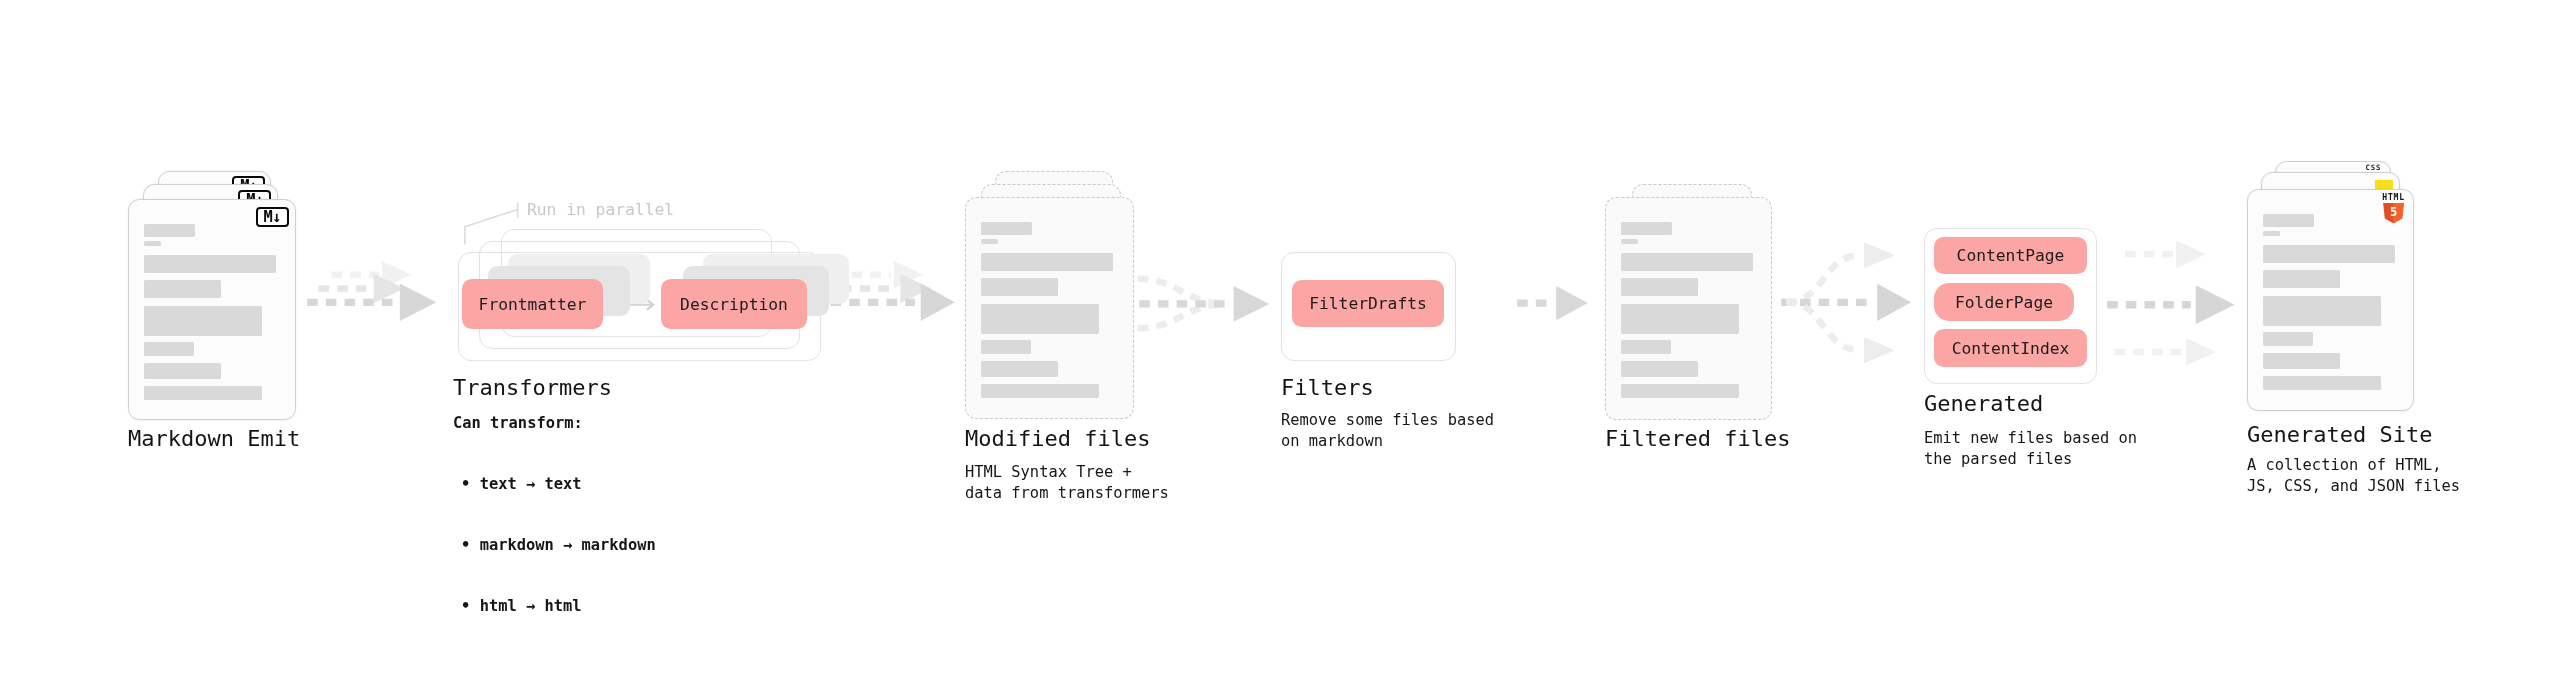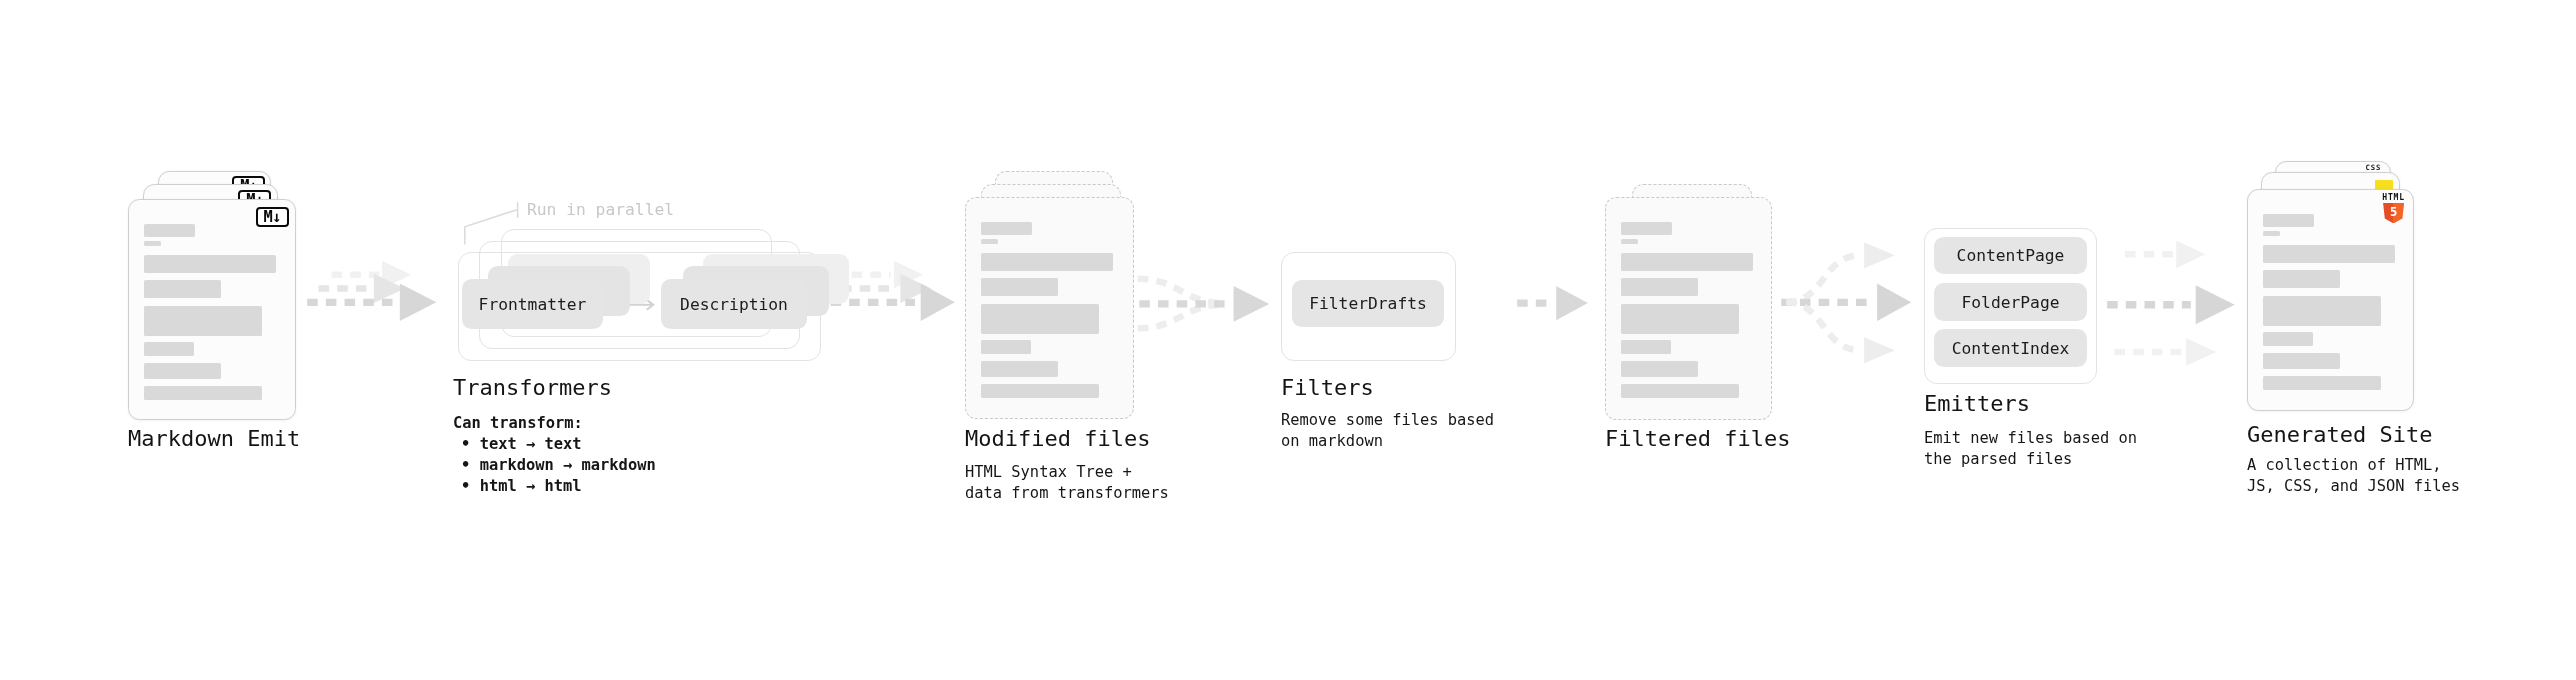--- a/index.html
+++ b/index.html
@@ -41,34 +41,34 @@
     background:#ffffff;
   }
 
   
   .skeleton{position:absolute;left:15.4px;top:24.4px;right:14.6px;}
   .sk-bar{background:#d9d9d9;border-radius:1.6px;}
 
   
   .pill-btn{
     position:absolute;
-    background:#e5e5e5;
+    background:#fca5a5;
     border-radius:9.8px;
     display:flex;align-items:center;justify-content:center;
     font-size:16.3px;color:#1c1c1c;white-space:nowrap;
   }
   .ghost{position:absolute;border-radius:9.8px;}
   .ghost.g1{background:#e4e4e4;}
   .ghost.g2{background:#efefef;}
 
   
   .title{position:absolute;font-size:22px;color:#141414;white-space:nowrap;}
   .desc{position:absolute;font-size:15.4px;line-height:21px;color:#161616;}
   .desc .line{white-space:nowrap;}
-  .desc .line.bullet{padding-left:8.1px;}
+  .desc .line.bullet{padding-left:8.1px;margin-top:40px;}
   .annotation{position:absolute;font-size:16.3px;color:#c8c8c8;white-space:nowrap;}
 
   
   .md-badge{
     position:absolute;
     width:29px;height:16.3px;
     background:#ffffff;
     border:2.4px solid #0a0a0a;
     border-radius:4.1px;
     font-size:15.4px;font-weight:bold;color:#0a0a0a;
@@ -246,23 +246,23 @@
           <div class="sk-bar" style="width: 77px; height: 16.3px; margin-top: 6.5px; background: rgb(217, 217, 217);"></div>
           <div class="sk-bar" style="width: 118px; height: 14px; margin-top: 6.5px; background: rgb(217, 217, 217);"></div>
         </div>
     </div>
     <div class="title" style="left:1605px;top:426px;">Filtered files</div>
   </section>
 
   <section class="stage">
     <div class="proc-card" style="left:1924px;top:228px;width:171px;height:154px;"></div>
     <div class="pill-btn" style="left:1934px;top:237px;width:153px;height:37px;">ContentPage</div>
-    <div class="pill-btn" style="left:1934px;top:283px;width:153px;height:38px;">FolderPage</div>
+    <div class="pill-btn" style="left:1934px;top:283px;width:140px;height:38px;border-radius:15px;">FolderPage</div>
     <div class="pill-btn" style="left:1934px;top:329px;width:153px;height:38px;">ContentIndex</div>
-    <div class="title" style="left:1924px;top:391px;">Emitters</div>
+    <div class="title" style="left:1924px;top:391px;">Generated</div>
     <div class="desc" style="left:1924px;top:428px;">
       <div class="line">Emit new files based on</div>
       <div class="line">the parsed files</div>
     </div>
   </section>
 
   <section class="stage">
     <div class="file-card" style="left:2275px;top:161px;width:114px;height:36px;">
       <div class="css-badge" style="right:4.9px;top:1.6px;">
         <div class="css-word">CSS</div>

